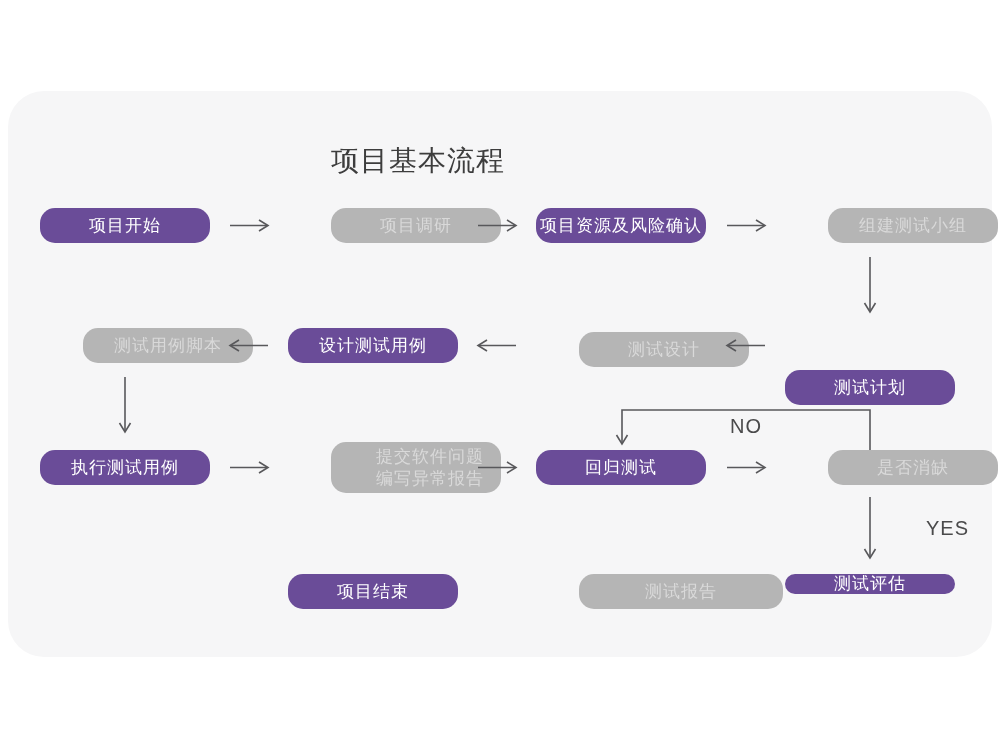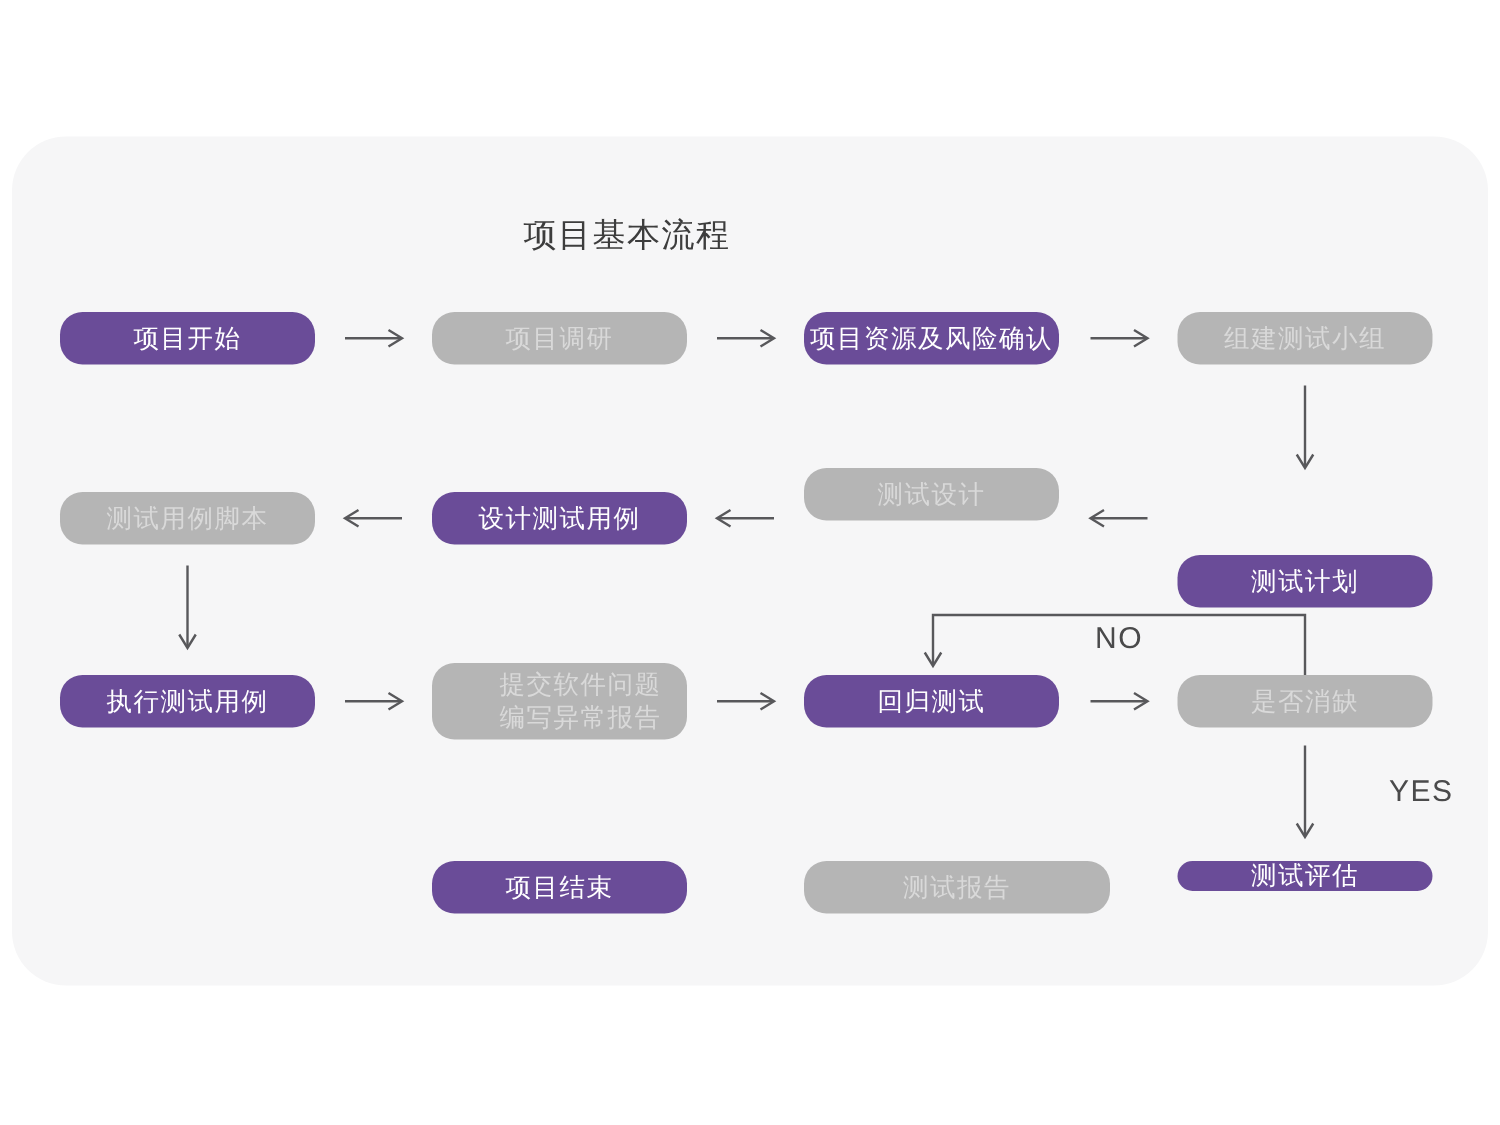--- a/index.html
+++ b/index.html
@@ -7,31 +7,31 @@
     width:1000px;height:750px;position:relative;background:#ffffff;
     font-family:"Liberation Sans","DejaVu Sans",sans-serif;
     overflow:hidden;
   }
   .card{
     position:absolute;left:8px;top:91px;width:984px;height:566px;
     background:var(--card,#f6f6f7);border-radius:36px;
   }
   .title{
     position:absolute;left:0;top:142px;width:836px;
-    text-align:center;font-size:22px;font-weight:500;
+    text-align:center;font-size:28px;font-weight:500;
     color:var(--title,#3d3d3d);letter-spacing:1px;
   }
   .node{
     position:absolute;box-sizing:border-box;
     display:flex;align-items:center;justify-content:center;
     border-radius:15px;font-size:17px;letter-spacing:1px;
     text-align:center;white-space:pre-line;line-height:22px;
   }
   .node.purple{background:var(--purple,#6a4c98);color:#ffffff;}
-  .node.gray{background:var(--gray,#b5b5b5);color:var(--grayText,#d9d9d9);}
+  .node.gray{background:var(--gray,#b5b5b5);color:var(--grayText,#d9d9d9);margin-left:43px;}
   .edge-label{
     position:absolute;color:var(--edgeText,#4a4a4b);
     font-size:20px;letter-spacing:1px;
   }
   #no-label{left:706px;top:415px;width:80px;text-align:center;}
   #yes-label{left:926px;top:517px;}
   svg.arrows{position:absolute;left:0;top:0;pointer-events:none;}
   svg.arrows *{stroke:var(--arrow,#58585b);stroke-width:1.6;fill:none;}
 </style>
 </head>
@@ -40,21 +40,21 @@
 <div class="card"></div>
 
 <div class="title">项目基本流程</div>
 
 <div id="nodes">
     <div class="node purple" style="left: 40px; width: 170px; top: 208px; height: 35px;">项目开始</div>
     <div class="node gray" style="left: 288px; width: 170px; top: 208px; height: 35px;">项目调研</div>
     <div class="node purple" style="left: 536px; width: 170px; top: 208px; height: 35px;">项目资源及风险确认</div>
     <div class="node gray" style="left: 785px; width: 170px; top: 208px; height: 35px;">组建测试小组</div>
     <div class="node purple" style="left: 785px; width: 170px; top: 328px; height: 35px; margin-top: 42px;">测试计划</div>
-    <div class="node gray" style="left: 536px; width: 170px; top: 312px; height: 35px;">测试设计</div>
+    <div class="node gray" style="left: 536px; width: 170px; top: 332px; height: 35px;">测试设计</div>
     <div class="node purple" style="left: 288px; width: 170px; top: 328px; height: 35px;">设计测试用例</div>
     <div class="node gray" style="left: 40px; width: 170px; top: 328px; height: 35px;">测试用例脚本</div>
     <div class="node purple" style="left: 40px; width: 170px; top: 450px; height: 35px;">执行测试用例</div>
     <div class="node gray" style="left: 288px; width: 170px; top: 442px; height: 51px; padding-left: 28px;">提交软件问题
 编写异常报告</div>
     <div class="node purple" style="left: 536px; width: 170px; top: 450px; height: 35px;">回归测试</div>
     <div class="node gray" style="left: 785px; width: 170px; top: 450px; height: 35px;">是否消缺</div>
     <div class="node purple" style="left: 785px; width: 170px; top: 574px; height: 20px;">测试评估</div>
     <div class="node gray" style="left: 536px; width: 204px; top: 574px; height: 35px;">测试报告</div>
     <div class="node purple" style="left: 288px; width: 170px; top: 574px; height: 35px;">项目结束</div>

